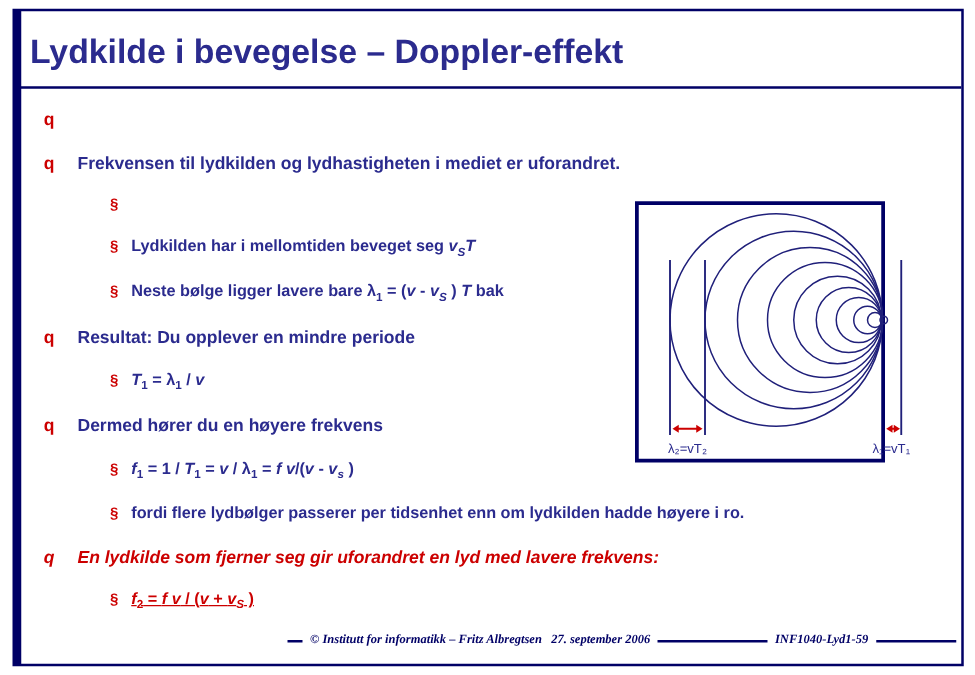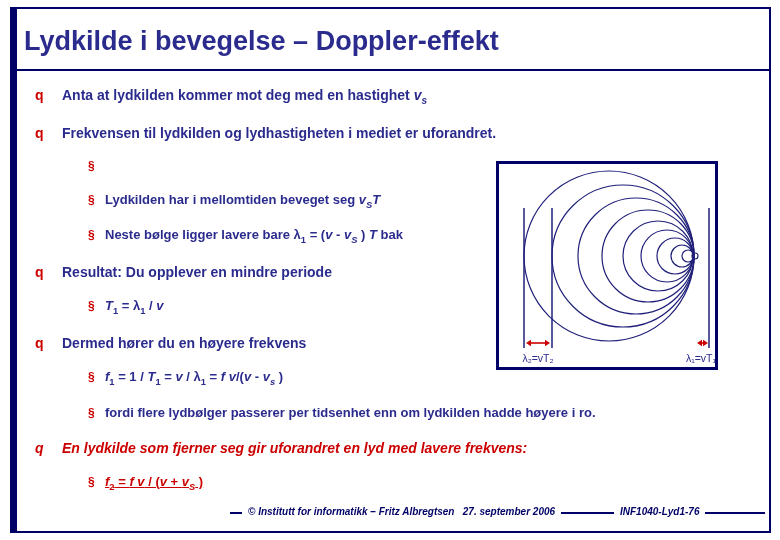--- a/index.html
+++ b/index.html
@@ -30,50 +30,49 @@
   .bullet.l1 { font-size:14px; padding-left:5px; }
   .bullet.l1 .marker { flex:0 0 27px; color:var(--red,#CC0000); }
   .bullet.l2 { font-size:13px; padding-left:58px; }
   .bullet.l2 .marker { flex:0 0 17px; color:var(--red,#CC0000); font-size:12px; }
   .bullet.red, .bullet.red .btext { color:var(--red,#CC0000); }
   .bullet.it .btext { font-style:italic; }
   .bullet.und .btext { text-decoration:underline; }
   .it { font-style:italic; }
   .subscr { vertical-align:sub; font-size:0.72em; }
   .diagram {
-    position:absolute; left:496px; top:161px; width:222px; height:209px;
+    position:absolute; left:508px; top:161px; width:200px; height:209px;
     border:3px solid var(--border,#000066); background:#fff;
   }
   .diagram svg { display:block; }
   .footer { position:absolute; left:0; top:505px; width:780px; height:16px; }
   .footer-rule {
     position:absolute; top:7px; left:230px; right:15px; height:2px;
     background:var(--border,#000066);
   }
   .ftext {
     position:absolute; top:1px; background:#fff; padding:0 6px; white-space:pre;
-    color:var(--border,#000066); font-family:Liberation Sans, sans-serif;
+    color:var(--border,#000066); font-family:Liberation Serif, serif;
     font-weight:bold; font-style:italic; font-size:10px;
   }
   .f-left { left:242px; }
   .f-right { left:614px; }
 </style>
 </head>
 <body>
 
 <div class="slide">
   <div class="frame"></div>
 
   <h1 class="title">Lydkilde i bevegelse – Doppler-effekt</h1>
   <div class="title-rule"></div>
 
   <div class="bullets">
       <div class="bullet l1">
         <span class="marker">q</span>
-        <span class="btext"><span>Anta at lydkilden kommer mot deg med en hastighet </span><span class="it">v</span><span class="it subscr">s</span></span>
       </div>
       <div class="bullet l1">
         <span class="marker">q</span>
         <span class="btext"><span>Frekvensen til lydkilden og lydhastigheten i mediet er uforandret.</span></span>
       </div>
       <div class="bullet l2">
         <span class="marker">§</span>
       </div>
       <div class="bullet l2">
         <span class="marker">§</span>
@@ -135,15 +134,15 @@
         <polygon points="198,179 203,175.8 203,182.2" fill="#CC0000"></polygon>
         <polygon points="209,179 204,175.8 204,182.2" fill="#CC0000"></polygon>
         <text x="39" y="198" text-anchor="middle" fill="#2B2B8E" font-size="10.5" font-family="&quot;Liberation Sans&quot;, sans-serif">λ₂=vT₂</text>
         <text x="202" y="198" text-anchor="middle" fill="#2B2B8E" font-size="10.5" font-family="&quot;Liberation Sans&quot;, sans-serif">λ₁=vT₁</text>
       </svg>
   </div>
 
   <div class="footer">
     <div class="footer-rule"></div>
     <span class="ftext f-left">© Institutt for informatikk – Fritz Albregtsen   27. september 2006</span>
-    <span class="ftext f-right">INF1040-Lyd1-76</span>
+    <span class="ftext f-right">INF1040-Lyd1-59</span>
   </div>
 </div>
 
 </body></html>

